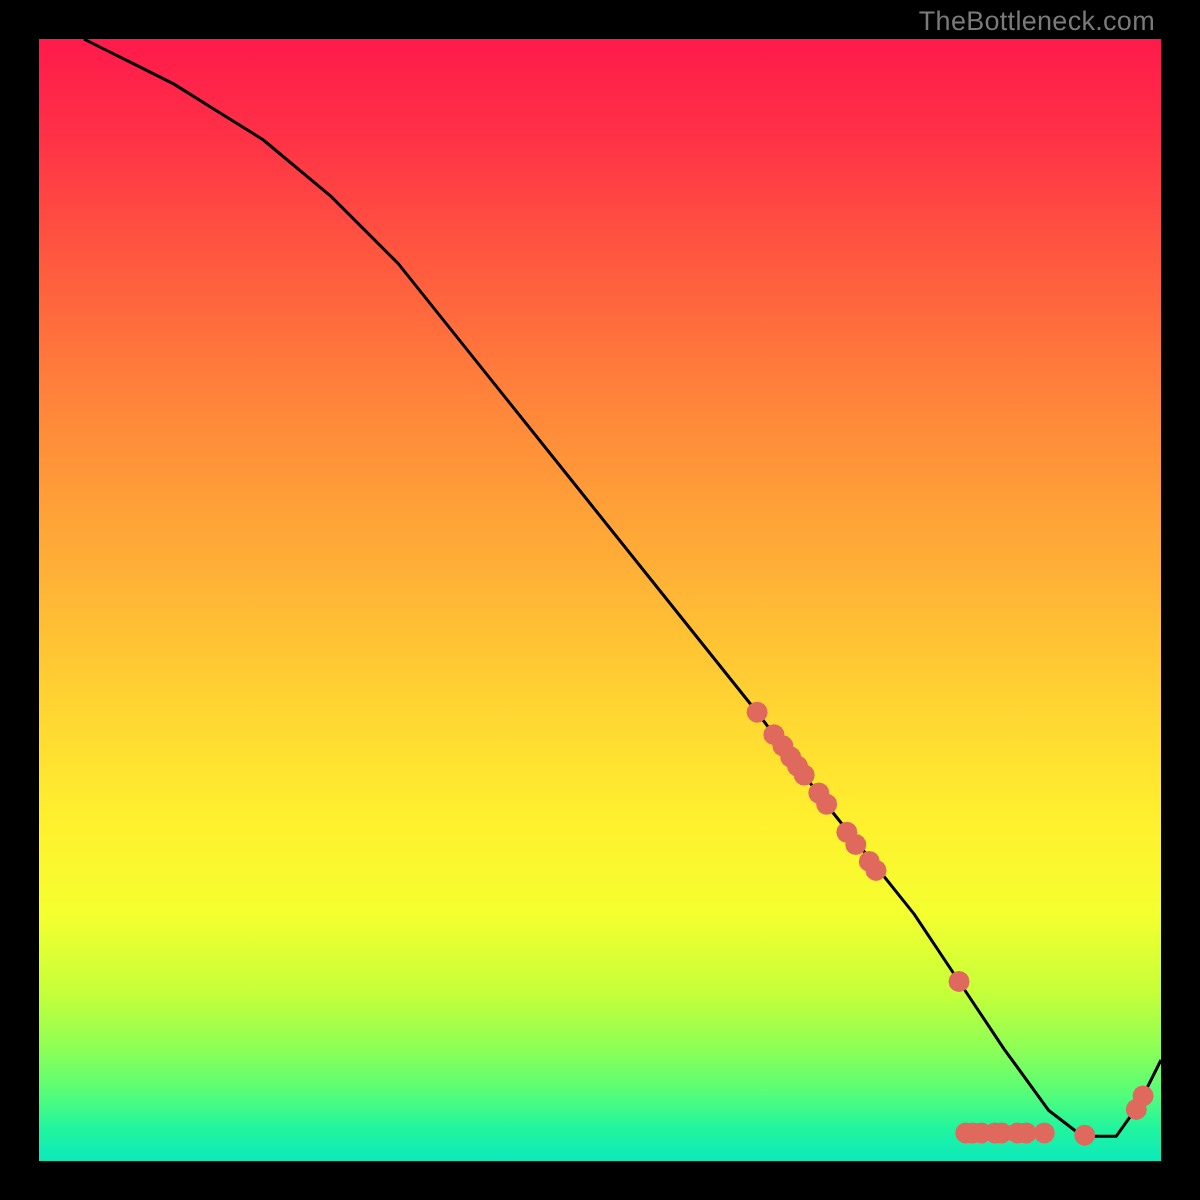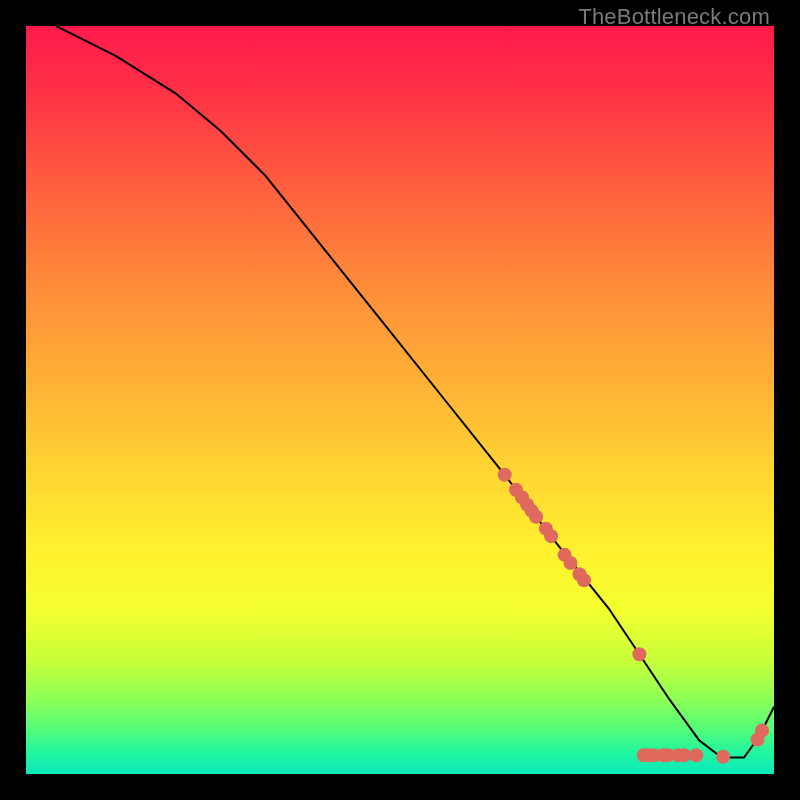--- a/index.html
+++ b/index.html
@@ -43,21 +43,21 @@
       #55fd79 94%,
       #22f59d 97%,
       #0be9bd 100%
     );
   }
   .branding {
     position: absolute;
     top: 4px;
     right: 30px;
     color: #7a7a7a;
-    font-size: 22px;
+    font-size: 18px;
     letter-spacing: 0.2px;
   }
   svg.overlay {
     position: absolute;
     left: 0; top: 0;
     width: 100%; height: 100%;
     overflow: visible;
   }
   .curve {
     fill: none;

